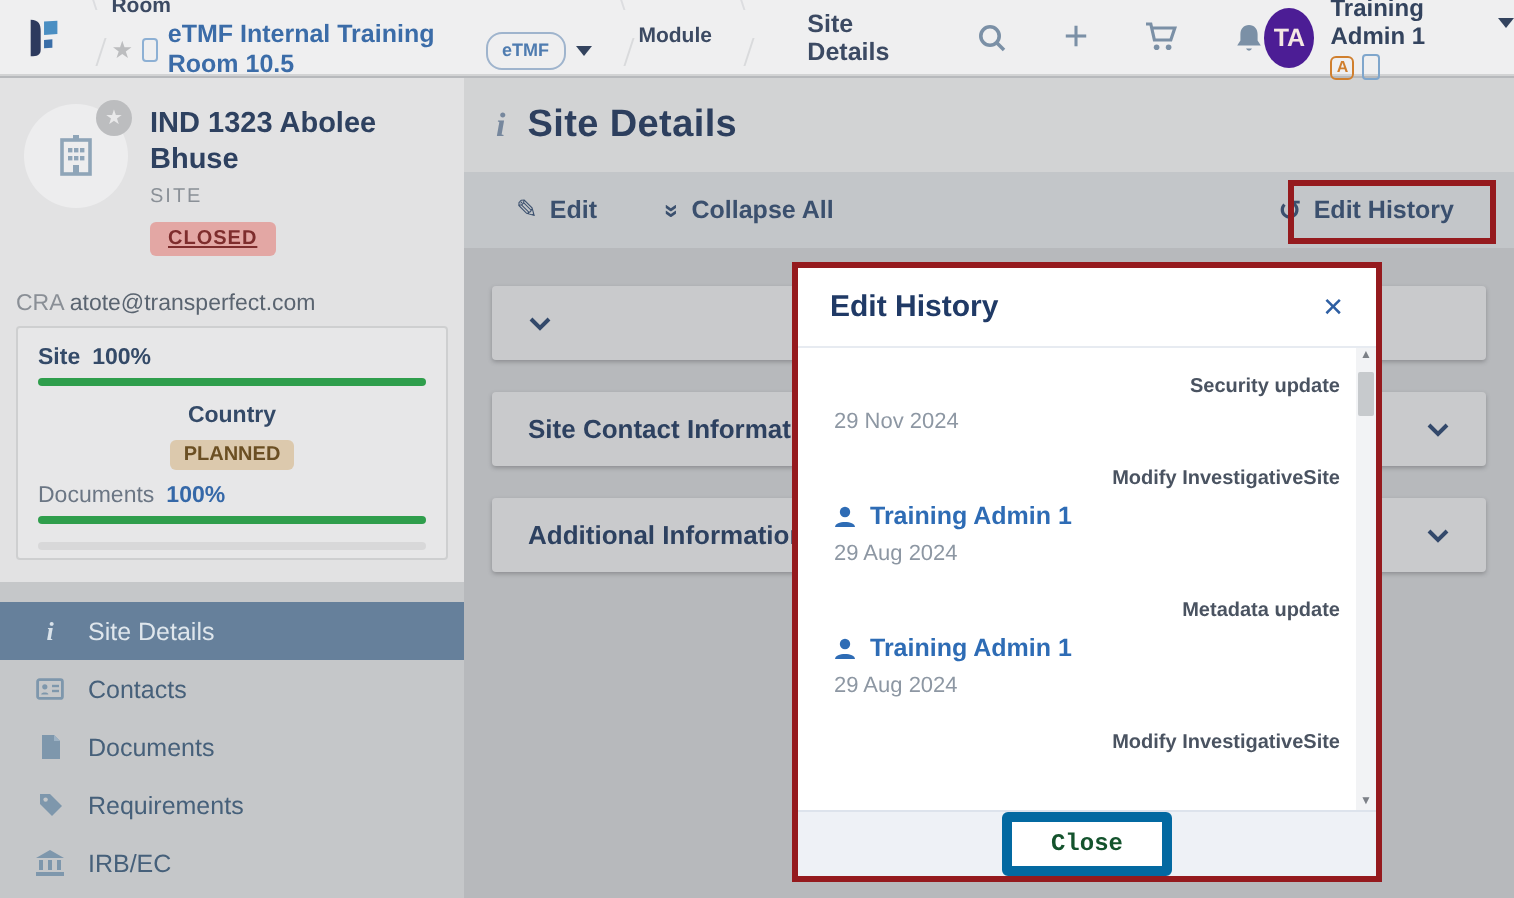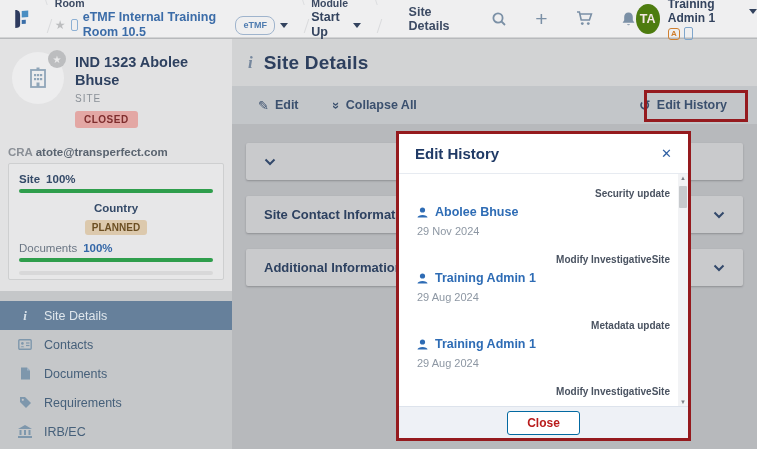--- a/index.html
+++ b/index.html
@@ -33,21 +33,21 @@
   .pill {
     border:1px solid #9fb4cd; color:#4f7cb0; font-size:9px; font-weight:bold;
     border-radius:8px; padding:1px 7px; background:transparent;
   }
   .caret { width:0; height:0; border-left:4px solid transparent; border-right:4px solid transparent; border-top:5px solid #33435e; display:inline-block; }
   .hdr-link { font-size:12.5px; font-weight:bold; color:#3c4a63; margin-left:24px; }
   .hdr-icons { display:flex; align-items:center; }
   .hdr-ic { margin-left:28px; color:#7b90a6; display:flex; align-items:center; }
   .plus-ic { font-size:21px; font-weight:300; line-height:18px; }
   .avatar {
-    width:30px; height:30px; border-radius:50%; background:#4d7c0f;
+    width:30px; height:30px; border-radius:50%; background:#4c1d95;
     color:#f4e7e3; font-size:12.5px; font-weight:bold;
     display:flex; align-items:center; justify-content:center; 
   }
   .user-block { margin-left:8px; display:flex; flex-direction:column; justify-content:center; }
   .user-name { font-size:12px; font-weight:bold; color:#33435e; display:flex; align-items:center; gap:5px; }
   .user-badges { display:flex; gap:4px; margin-top:2px; align-items:center;}
   .badge-a {
     width:12px; height:12px; border:1.5px solid #d07f2e; border-radius:3px;
     color:#d07f2e; font-size:8px; font-weight:bold; display:flex; align-items:center; justify-content:center;
   }
@@ -62,23 +62,23 @@
   }
   .star-badge {
     position:absolute; left:48px; top:11px; width:18px; height:18px; border-radius:50%;
     background:#bcbdbf; color:#e9e9ea; font-size:10px; display:flex; align-items:center; justify-content:center;
   }
   .profile-txt { margin-left:63px; }
   .site-title { font-size:14.5px; font-weight:bold; color:#2e4160; line-height:18px; }
   .site-type { font-size:10px; color:#8a9097; letter-spacing:1px; margin-top:4px; }
   .status-badge {
     display:inline-block; margin-top:7px; background:#e3a7a4; color:#7e2d2d;
-    font-size:10px; font-weight:bold; padding:3px 9px; border-radius:3px; letter-spacing:.5px;
-  }
-  .cra-row { margin:18px 4px 0 8px; font-size:11.5px; color:#8a8f96;font-weight:bold; }
+    font-size:10px; font-weight:bold; padding:3px 9px; border-radius:3px; letter-spacing:.5px;text-decoration:underline;
+  }
+  .cra-row { margin:18px 4px 0 8px; font-size:11.5px; color:#8a8f96; }
   .cra-row .email { color:#5a6470; }
   .progress-card {
     position:absolute; left:8px; top:124px; width:216px; height:117px;
     background:#e7e7e8; border:1px solid #cecfd0; border-radius:2px; padding:9px 10px;
   }
   .prog-row { font-size:11.5px; margin-bottom:4px; display:flex; align-items:center; gap:6px; }
   .pl-navy { color:#344a68; font-weight:bold; }
   .pl-gray { color:#6b7684; }
   .pv-navy { color:#344a68; font-weight:bold; }
   .pv-blue { color:#3568a8; font-weight:bold; }
@@ -136,23 +136,23 @@
   .entry-user { display:flex; align-items:center; gap:7px; margin-top:6px; }
   .entry-user .uname { font-size:12.5px; color:#2e6cb5; font-weight:bold; }
   .entry-date { font-size:11px; color:#8d97a3; margin-top:6px; }
   .m-scroll { position:absolute; right:0; top:0; bottom:0; width:10px; background:#f2f3f5; }
   .m-thumb { position:absolute; right:1px; top:12px; width:8px; height:22px; background:#c7cacd; border-radius:1px; }
   .m-arrow { position:absolute; right:0; width:10px; font-size:6px; color:#7c8087; text-align:center; }
   .m-arrow.up { top:1px; } .m-arrow.down { bottom:1px; }
   .modal-footer { flex:0 0 32px; background:#eef1f6; border-top:1px solid #dde3ec;
     display:flex; align-items:center; justify-content:center; }
   .close-btn {
-    background:#ffffff; border:1px solid #0369a1; border-radius:3px;
-    font-size:12px; font-weight:bold; color:#b91c1c; padding:4px 19px;
-    font-family:Liberation Sans, sans-serif; cursor:pointer;
+    background:#ffffff; border:5px solid #0369a1; border-radius:3px;
+    font-size:12px; font-weight:bold; color:#14532d; padding:4px 19px;
+    font-family:Liberation Mono, monospace; cursor:pointer;
   }
 </style>
 </head>
 <body>
 
 <div class="topbar">
   <svg class="logo" viewBox="0 0 24 26">
     <path d="M4 2 C9 2, 10 5, 10 9 L10 20 C10 23, 8 24, 4 24 Z" fill="#2d3a5e"></path>
     <rect x="12" y="4" width="8" height="8" fill="#4a8ec2" transform="skewY(-4)"></rect>
     <rect x="12" y="15" width="5" height="5" fill="#3a6ea8" transform="skewY(-4)"></rect>
@@ -170,24 +170,20 @@
       <span class="pill">eTMF</span>
       <span class="caret"></span>
     </span>
   </div>
   <span class="crumb-sep">
       <i></i>
       <b></b>
     </span>
   <div class="crumb-group">
     <span class="crumb-label">Module</span>
-    <span class="crumb-row">
-      <span class="module-title">Start Up</span>
-      <span class="caret"></span>
-    </span>
   </div>
   <span class="crumb-sep">
       <i></i>
       <b></b>
     </span>
   <span class="hdr-link">Site Details</span>
   <div class="hdr-icons">
     <span class="hdr-ic">
       <svg width="16" height="16" viewBox="0 0 16 16">
           <circle cx="7" cy="7" r="4.6" fill="none" stroke="#7b90a6" stroke-width="1.8"></circle>
@@ -372,27 +368,20 @@
 <div class="hl-box hl-history"></div>
 
 <div class="modal">
   <div class="modal-header">
     <span class="modal-title">Edit History</span>
     <span class="modal-x">✕</span>
   </div>
   <div class="modal-body">
     <div class="entry">
       <div class="entry-action">Security update</div>
-      <div class="entry-user">
-        <svg width="11" height="11" viewBox="0 0 11 11">
-            <circle cx="5.5" cy="3" r="2.6" fill="#2e6cb5"></circle>
-            <path d="M0.5 10.5 c0-3.4 10-3.4 10 0z" fill="#2e6cb5"></path>
-          </svg>
-        <span class="uname">Abolee Bhuse</span>
-      </div>
       <div class="entry-date">29 Nov 2024</div>
     </div>
     <div class="entry">
       <div class="entry-action">Modify InvestigativeSite</div>
       <div class="entry-user">
         <svg width="11" height="11" viewBox="0 0 11 11">
             <circle cx="5.5" cy="3" r="2.6" fill="#2e6cb5"></circle>
             <path d="M0.5 10.5 c0-3.4 10-3.4 10 0z" fill="#2e6cb5"></path>
           </svg>
         <span class="uname">Training Admin 1</span>

